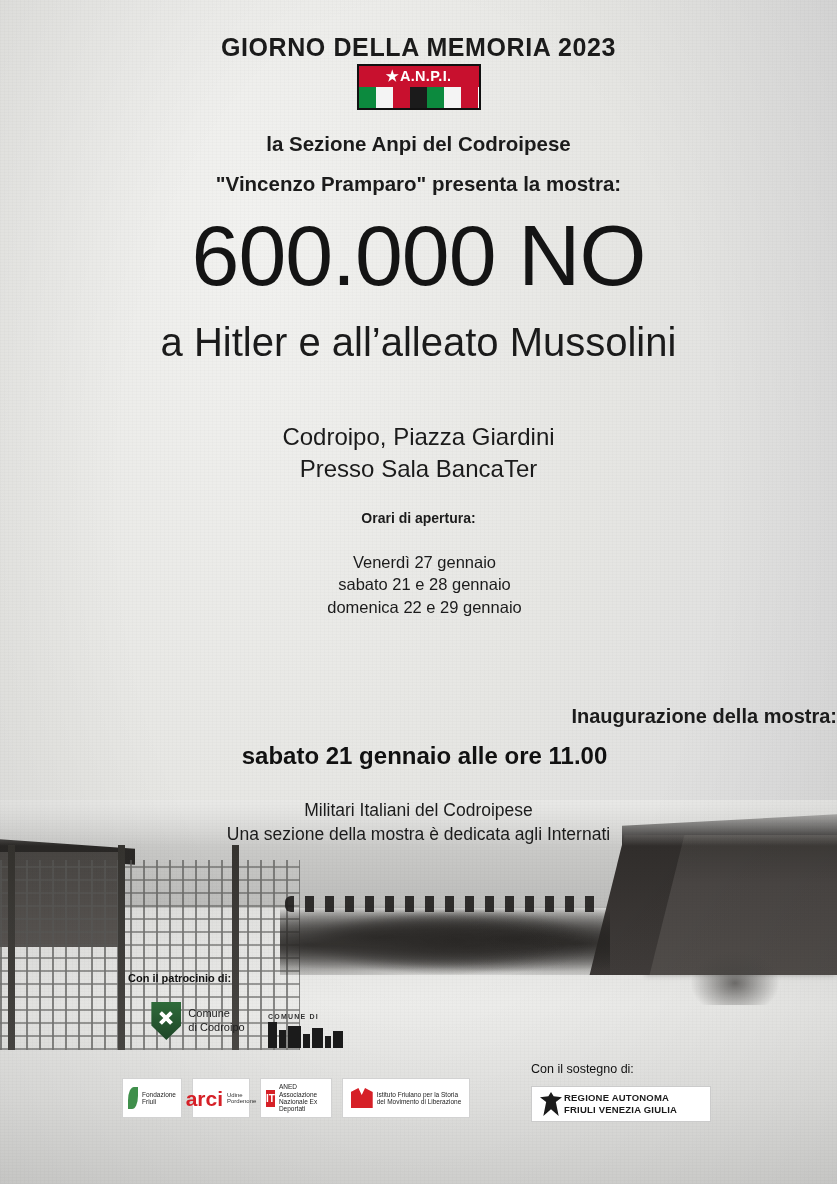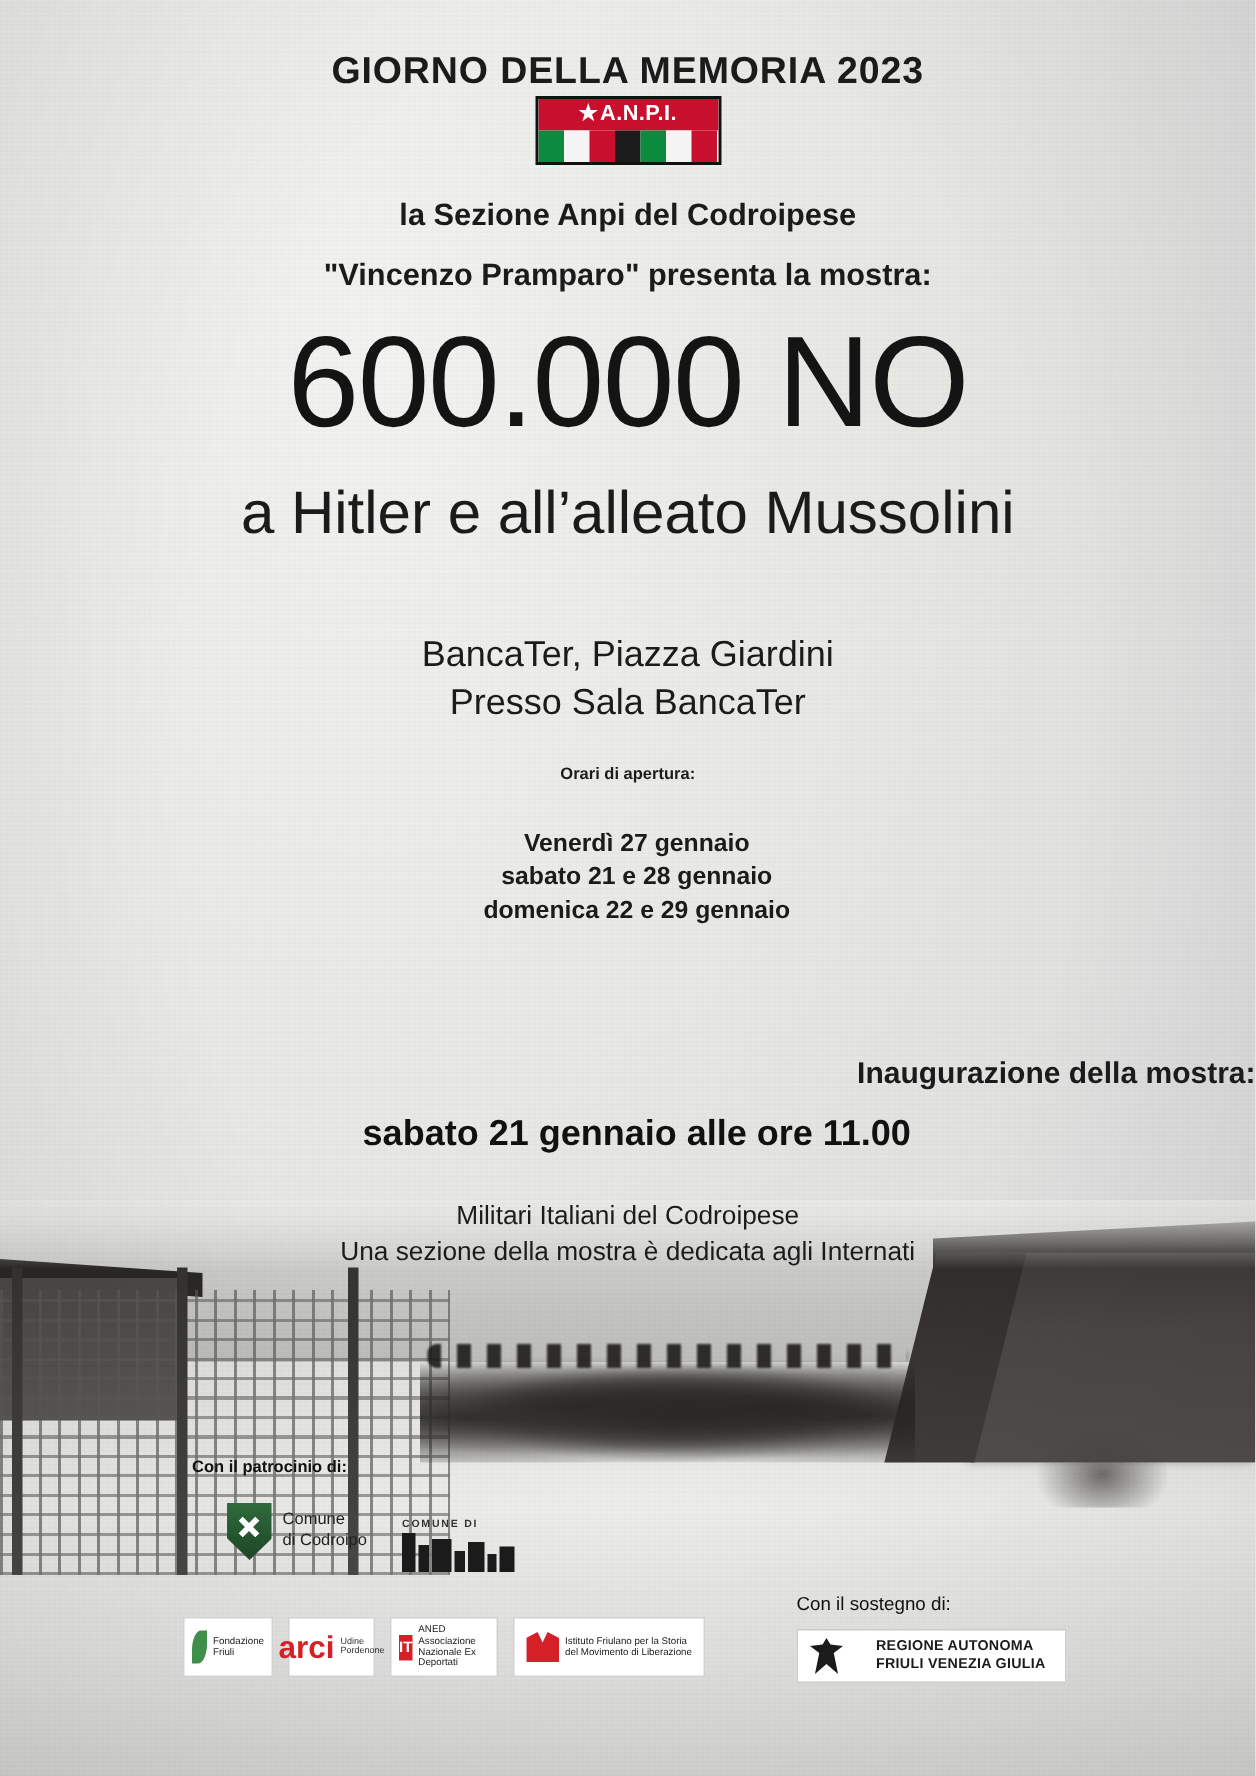--- a/index.html
+++ b/index.html
@@ -249,30 +249,30 @@
     top: 421px;
     font-size: 24px;
     line-height: 1.35;
     color: #1b1b1b;
   }
 
   .hours-label {
     position: absolute;
     left: 0; right: 0;
     top: 510px;
-    font-size: 11px;
+    font-size: 14px;
     font-weight: bold;
     color: #1b1b1b;
   }
   .hours-days {
     position: absolute;
     left: 12px; right: 0;
     top: 551px;
     font-size: 16.5px;
-    font-weight: bold;
+    font-weight: normal;
     line-height: 1.35;
     color: #1b1b1b;
   }
   .hours-times {
     position: absolute;
     left: 0; right: 0;
     top: 636px;
     font-size: 16.5px;
     font-weight: bold;
     line-height: 1.35;
@@ -417,21 +417,21 @@
     font-size: 10px; font-weight: bold; display: flex; align-items: center; justify-content: center;
   }
   .ifsml-mark {
     width: 22px; height: 20px; background: #d62027;
     clip-path: polygon(0 20%, 35% 0, 50% 35%, 65% 0, 100% 20%, 100% 100%, 0 100%);
   }
 
   .regione-box {
     left: 531px; top: 1086px; width: 180px; height: 36px;
     background: #fff; border: 1px solid #cbcbcb;
-    justify-content: flex-start; gap: 22px; padding-left: 8px; align-items: center;
+    justify-content: flex-start; gap: 2px; padding-left: 8px; align-items: center;
   }
   .eagle {
     width: 22px; height: 24px;
     background: #1b1b1b;
     clip-path: polygon(50% 0, 62% 18%, 100% 22%, 72% 42%, 85% 100%, 50% 72%, 15% 100%, 28% 42%, 0 22%, 38% 18%);
   }
   .regione-text {
     font-size: 9.5px; font-weight: bold; line-height: 1.25; color: #1b1b1b; letter-spacing: 0.2px;
   }
 </style>
@@ -478,21 +478,21 @@
     </div>
   </div>
 
   <div class="section-line sez1 center">la Sezione Anpi del Codroipese</div>
   <div class="section-line sez2 center">"Vincenzo Pramparo" presenta la mostra:</div>
 
   <div class="headline center">600.000 NO</div>
   <div class="subheadline center">a Hitler e all’alleato Mussolini</div>
 
   <div class="venue center">
-    <div>BancaTer, Piazza Giardini</div>
+    <div>Codroipo, Piazza Giardini</div>
     <div>Presso Sala BancaTer</div>
   </div>
 
   <div class="hours-label center">Orari di apertura:</div>
   <div class="hours-days center">
     <div>Venerdì 27 gennaio</div>
     <div>sabato 21 e 28 gennaio</div>
     <div>domenica 22 e 29 gennaio</div>
   </div>
 

